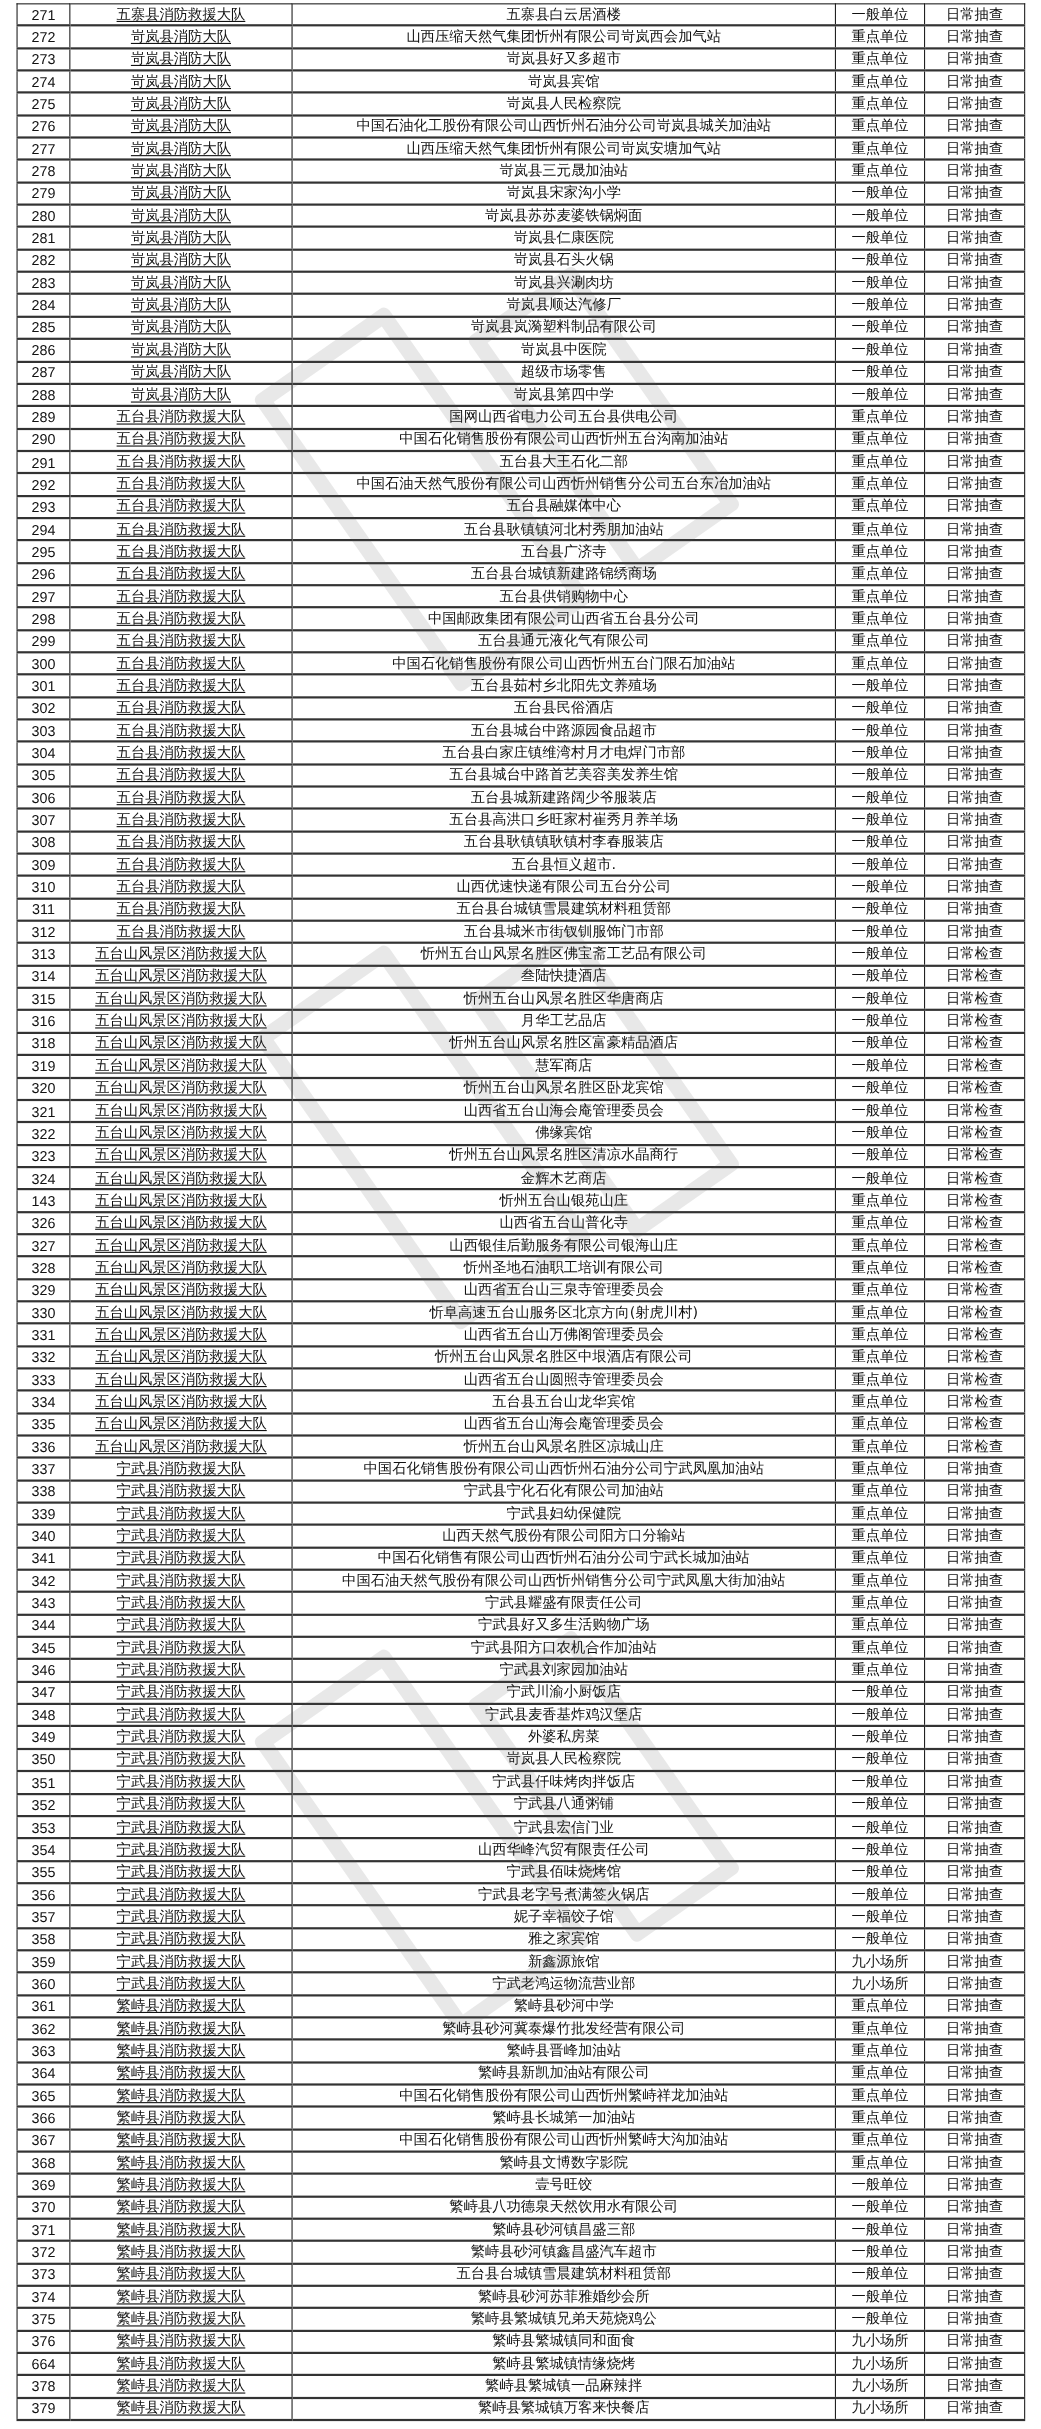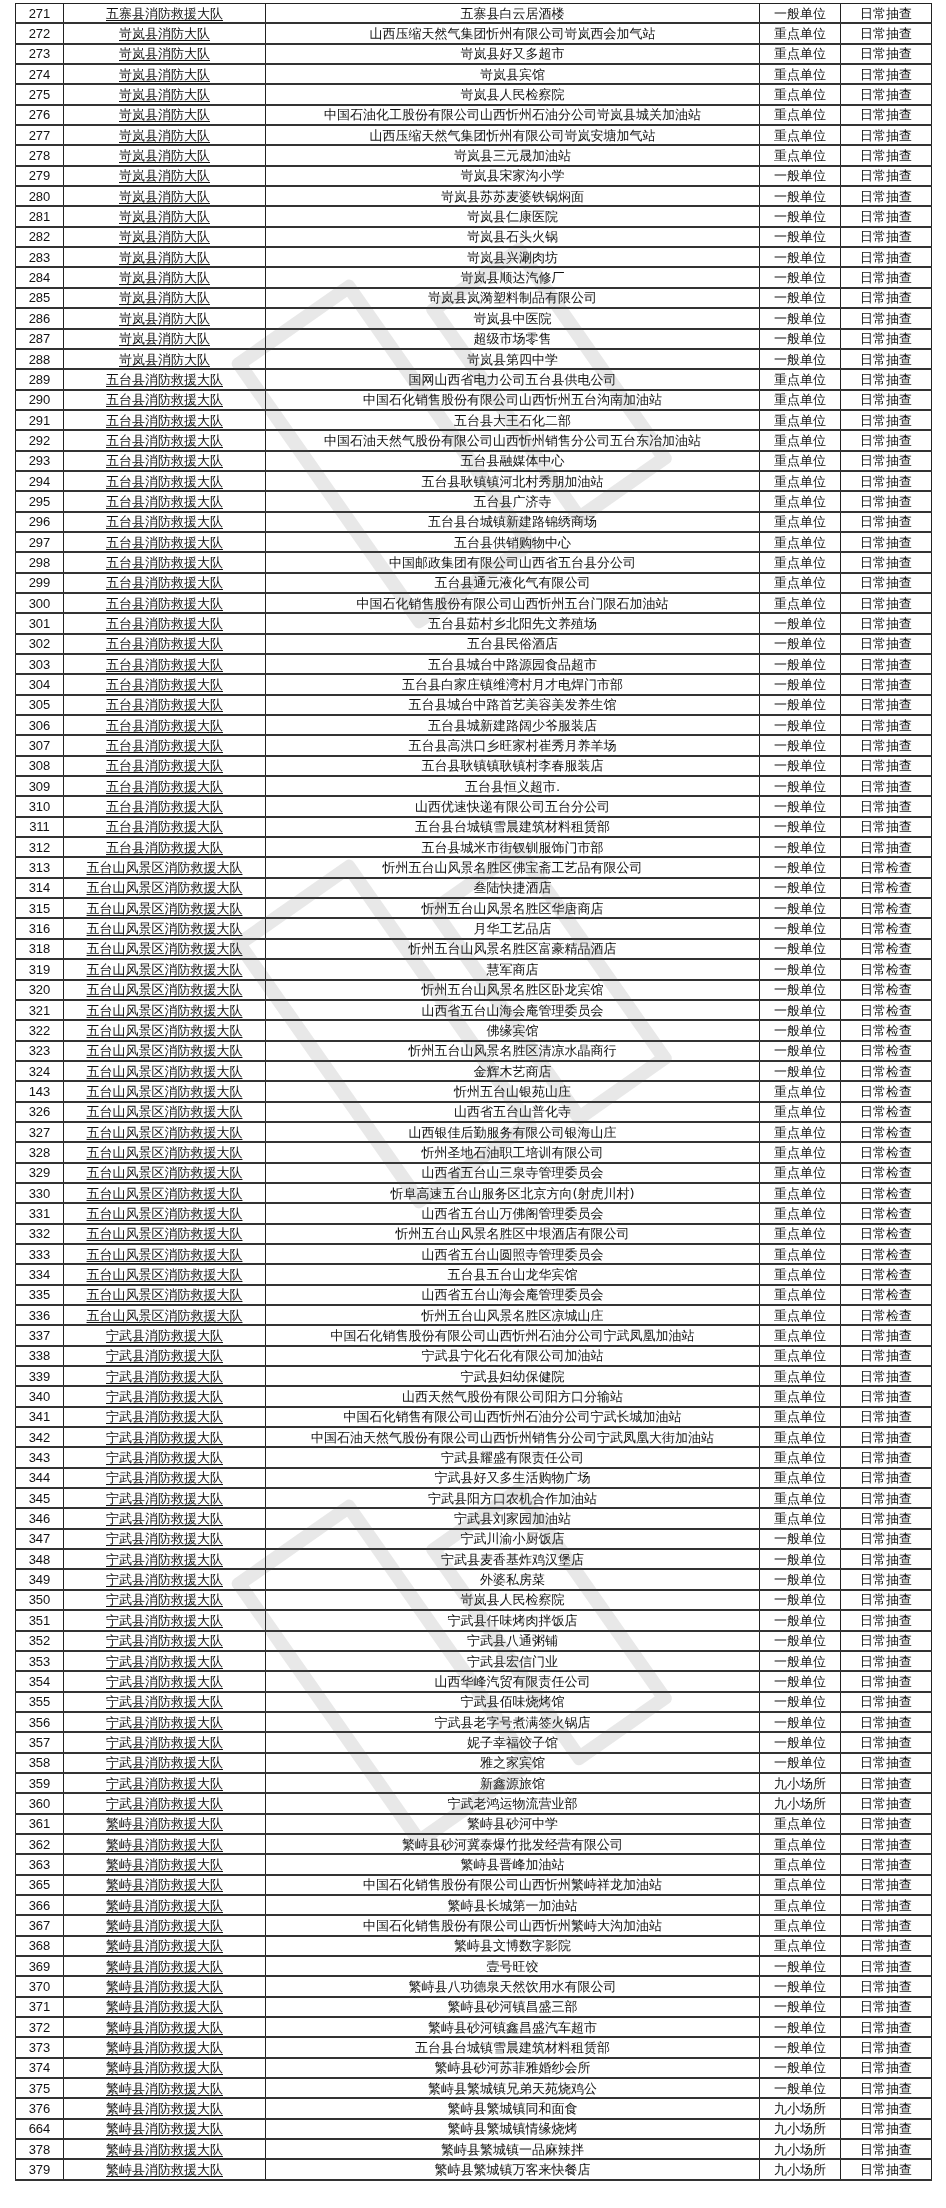--- a/index.html
+++ b/index.html
@@ -663,20 +663,27 @@
           <td class="c-check">日常抽查</td>
         </tr>
         <tr>
           <td class="c-no">363</td>
           <td class="c-team">繁峙县消防救援大队</td>
           <td class="c-unit">繁峙县晋峰加油站</td>
           <td class="c-type zd">重点单位</td>
           <td class="c-check">日常抽查</td>
         </tr>
         <tr>
+          <td class="c-no">364</td>
+          <td class="c-team">繁峙县消防救援大队</td>
+          <td class="c-unit">繁峙县新凯加油站有限公司</td>
+          <td class="c-type zd">重点单位</td>
+          <td class="c-check">日常抽查</td>
+        </tr>
+        <tr>
           <td class="c-no">365</td>
           <td class="c-team">繁峙县消防救援大队</td>
           <td class="c-unit">中国石化销售股份有限公司山西忻州繁峙祥龙加油站</td>
           <td class="c-type zd">重点单位</td>
           <td class="c-check">日常抽查</td>
         </tr>
         <tr>
           <td class="c-no">366</td>
           <td class="c-team">繁峙县消防救援大队</td>
           <td class="c-unit">繁峙县长城第一加油站</td>

